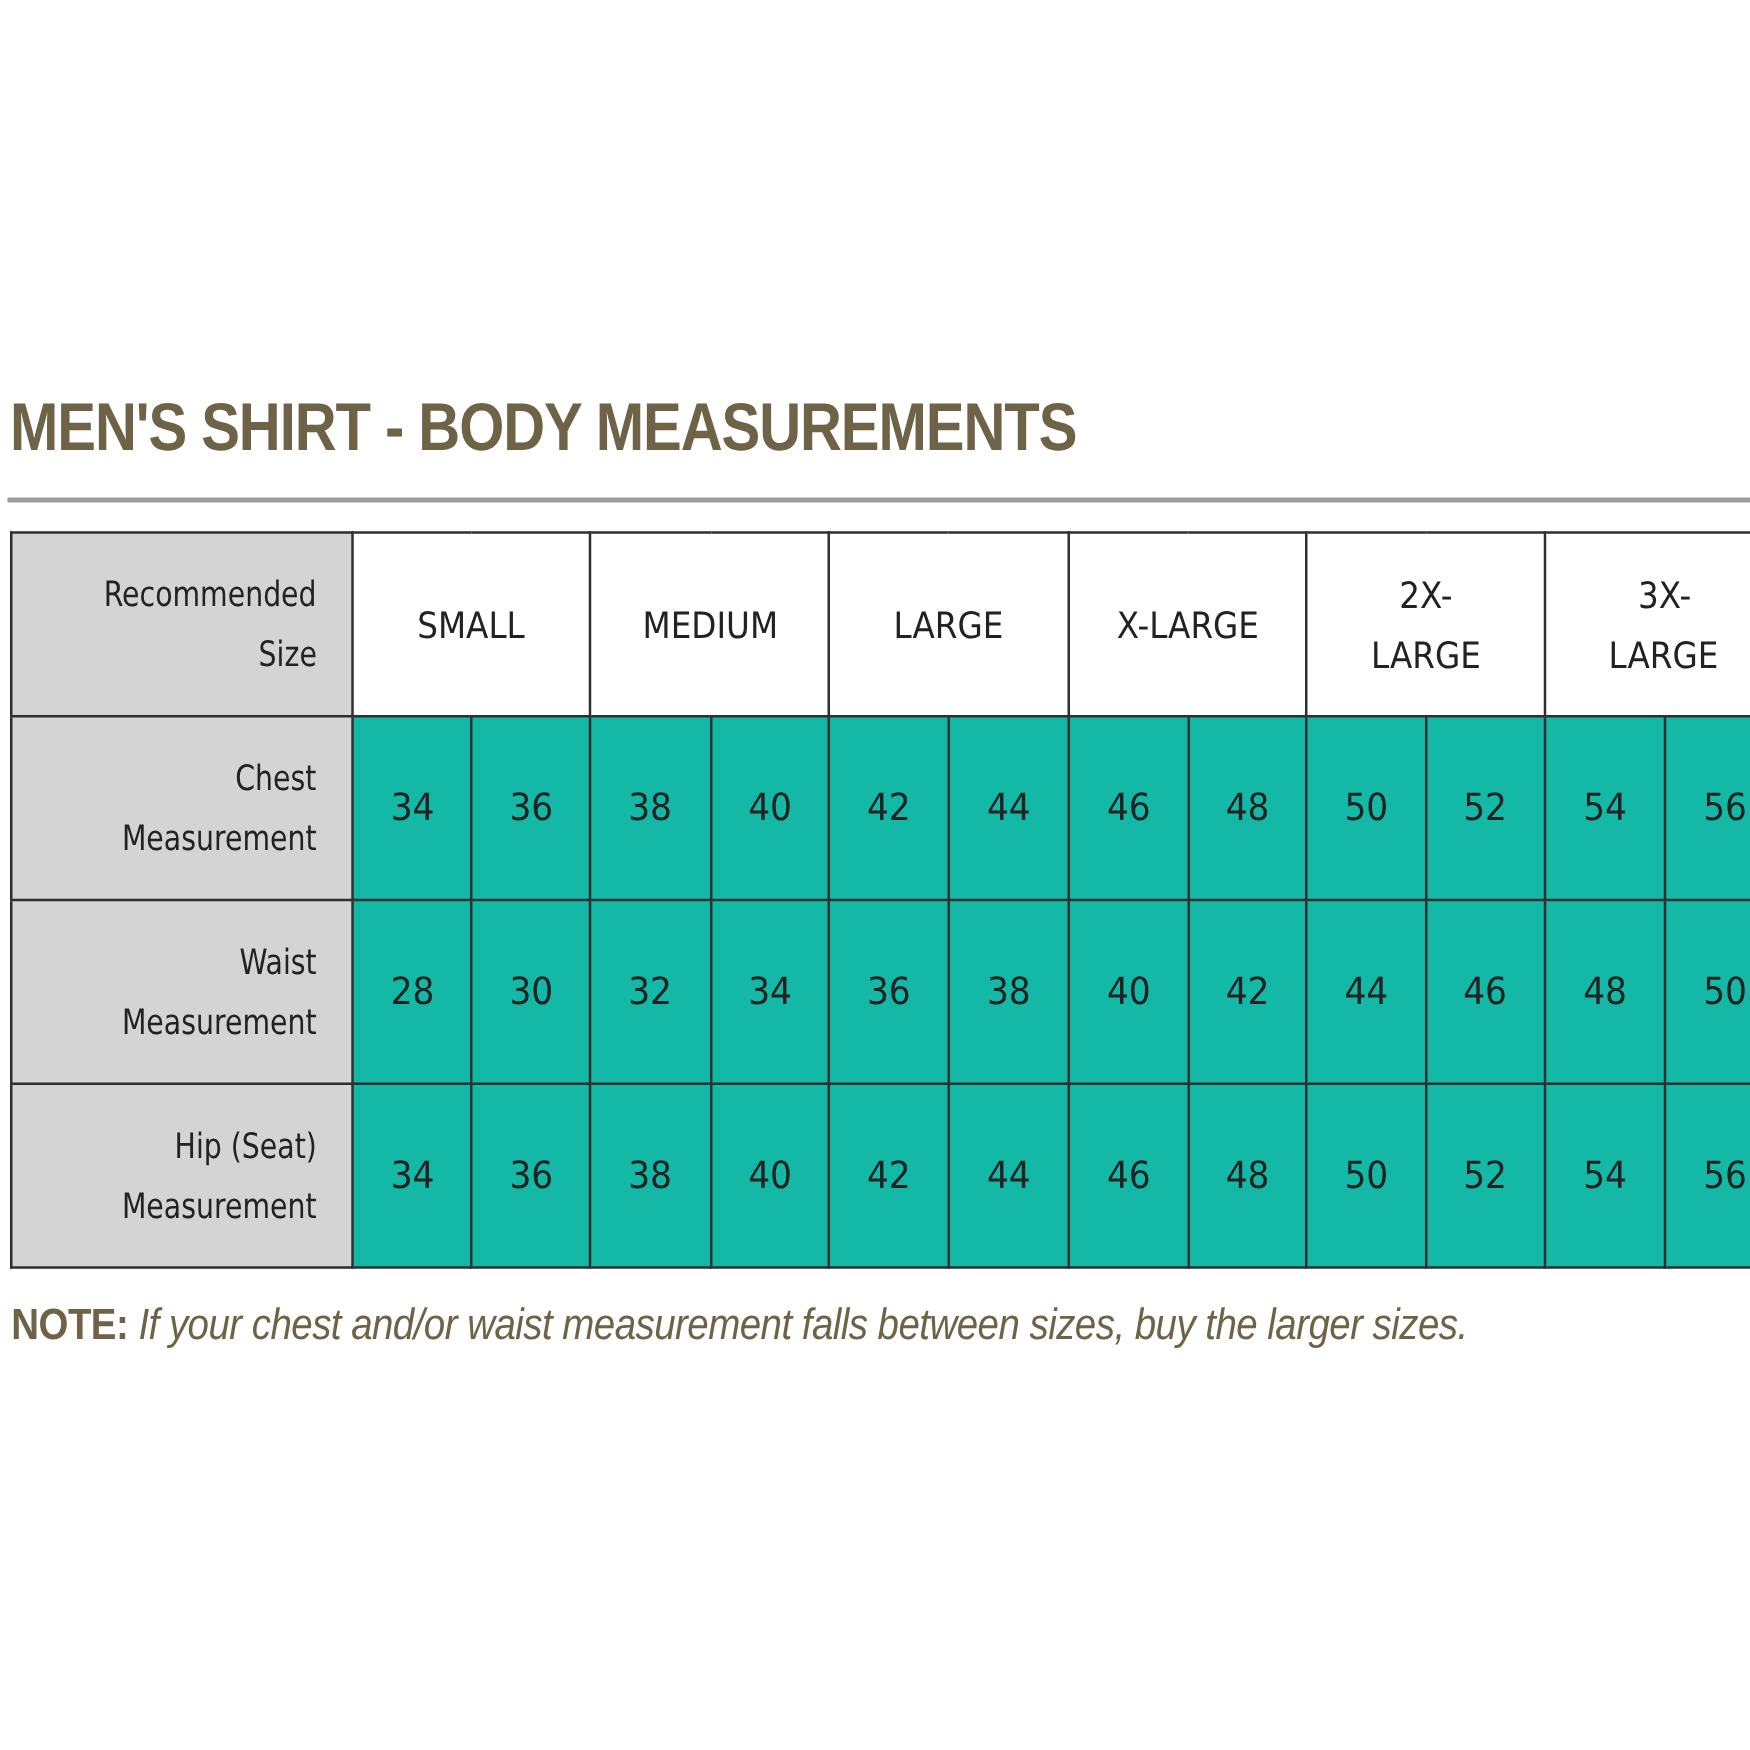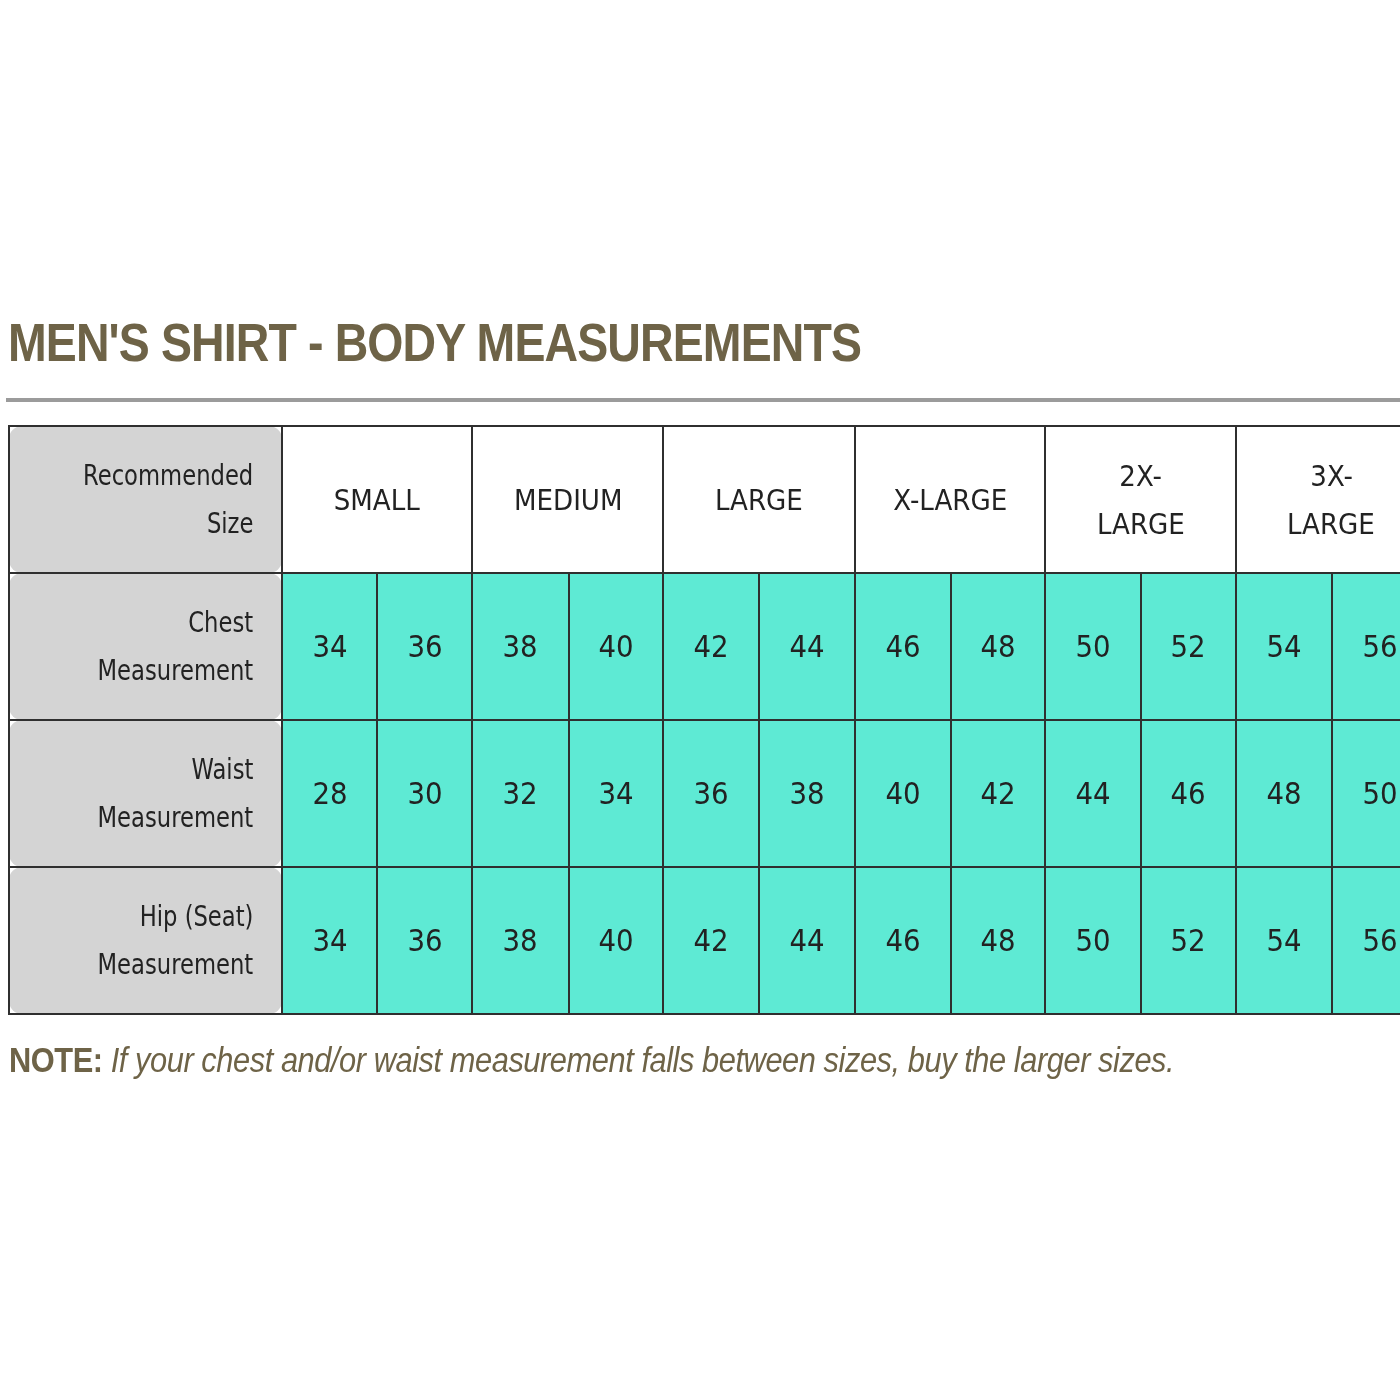--- a/index.html
+++ b/index.html
@@ -57,38 +57,37 @@
       font-weight: normal;
       color: #222222;
     }
     .label-cell {
       background: #d4d4d4;
       text-align: right !important;
       padding-right: 28px !important;
       font-size: 28px;
       line-height: 48px;
       transform-origin: right center;
-      border-radius: 13px;
     }
     .label-cell span {
       display: inline-block;
       transform: scaleX(0.9);
       transform-origin: right center;
     }
     .size-head {
       background: #ffffff;
       font-size: 29px;
       line-height: 48px;
     }
     .size-head span {
       display: inline-block;
       transform: scaleX(0.9);
     }
     .val {
-      background: #5eead4;
+      background: #14b8a6;
       font-size: 30px;
     }
     .val span {
       display: inline-block;
       transform: scaleX(0.92);
     }
     tr.head-row { height: 147px; }
     tr.data-row { height: 147px; }
     .note {
       position: absolute;

